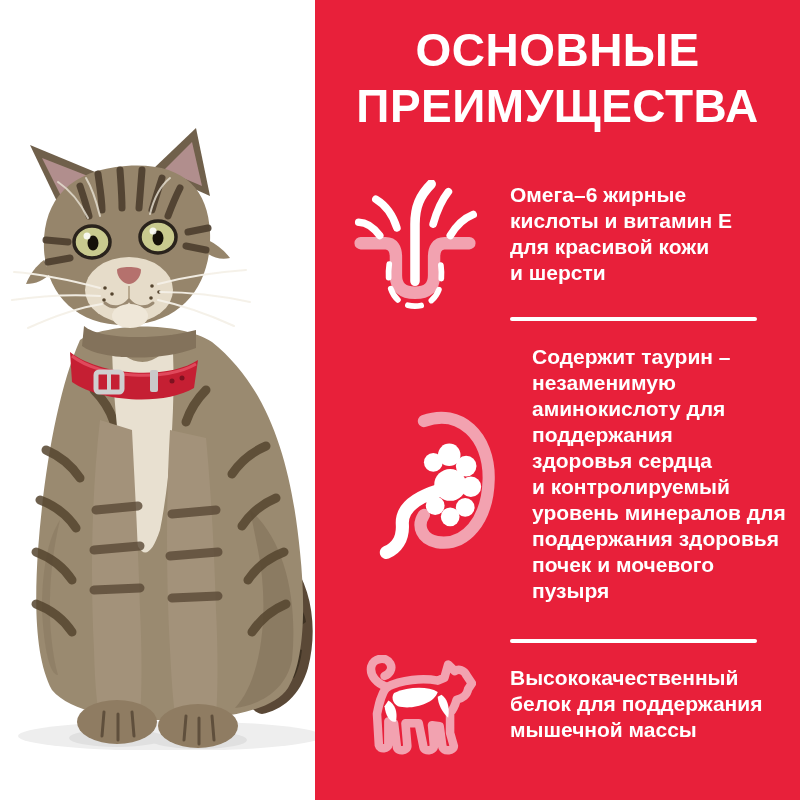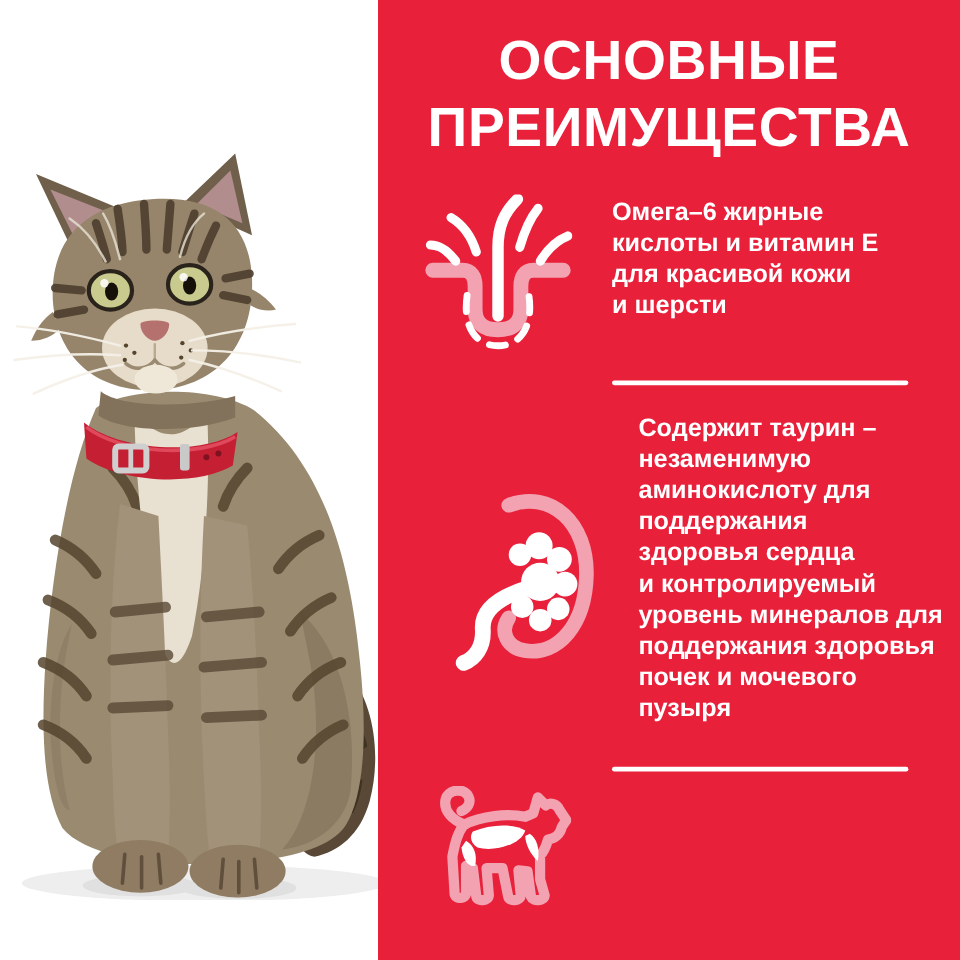--- a/index.html
+++ b/index.html
@@ -13,21 +13,21 @@
 
   
   .panel{position:absolute;left:315px;top:0;width:485px;height:800px;background:#E8203A;}
   .title{position:absolute;top:22px;left:0;width:100%;margin:0;text-align:center;
          color:#ffffff;font-weight:bold;font-size:46px;line-height:56px;
          white-space:pre-line;letter-spacing:.5px;}
   .benefit{position:absolute;left:0;width:100%;}
   .benefit .icon{position:absolute;}
   .benefit .text{position:absolute;left:195px;width:285px;margin:0;color:#ffffff;
                  font-weight:bold;font-size:21px;line-height:26px;white-space:pre-line;}
-  #b1{top:152px;height:150px;}
+  #b1{top:170px;height:150px;}
   #b1 .icon{left:38px;top:10px;width:124px;height:134px;}
   #b1 .text{top:12px;}
   #b2{top:343px;height:296px;margin-left:22px;}
   #b2 .icon{left:40px;top:62px;width:122px;height:156px;}
   #b2 .text{top:1px;}
   #b3{top:655px;height:140px;}
   #b3 .icon{left:37px;top:0;width:124px;height:112px;}
   #b3 .text{top:10px;}
   .divider{position:absolute;left:195px;width:247px;height:4px;background:#ffffff;border-radius:2px;}
   #d1{top:317px;}
@@ -220,16 +220,19 @@
     <section class="benefit" id="b3">
       <svg class="icon" viewBox="0 0 130 118">
         <path d="M37,34 C26,30 18,22 20,12 C22,3 36,1 40,9 C43,15 39,20 34,22" fill="none" stroke="#F2A2B0" stroke-width="9" stroke-linecap="round"></path>
         <path d="M36,34 C52,26 74,24 90,27 L97,24 L101,10 L108,17 C112,14 118,16 120,21 L126,30 L122,36 C121,42 116,46 110,47 C108,54 106,58 103,61 L103,82 L107,96 C107,101 97,102 95,97 L92,75 L84,74 L86,96 C86,101 76,102 75,97 L70,72 L56,72 L58,96 C58,101 48,102 47,97 L44,72 L38,70 L38,94 C38,99 29,100 28,95 L26,62 C28,52 30,42 36,34 Z" fill="none" stroke="#F2A2B0" stroke-width="9" stroke-linejoin="round" stroke-linecap="round"></path>
         <g fill="#ffffff">
           <path d="M44,40 C60,33 80,33 90,39 C86,52 62,58 48,54 C42,50 41,44 44,40 Z"></path>
           <path d="M94,42 C100,46 103,55 101,66 C95,61 90,51 90,44 Z"></path>
           <path d="M38,48 C45,52 48,60 46,70 C40,72 35,64 34,54 Z"></path>
         </g>
       </svg>
+      <p class="text">Высококачественный
+белок для поддержания
+мышечной массы</p>
     </section>
 
   </div>
 </div>
 
 </body></html>

